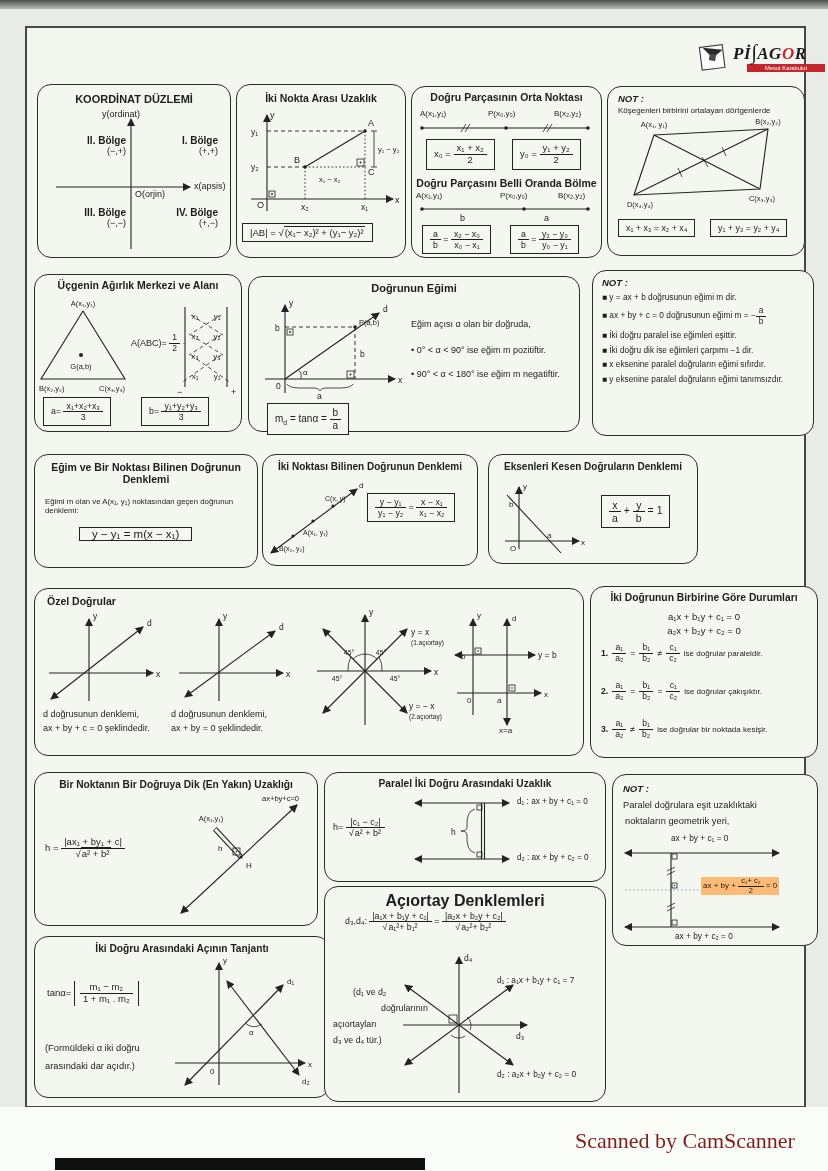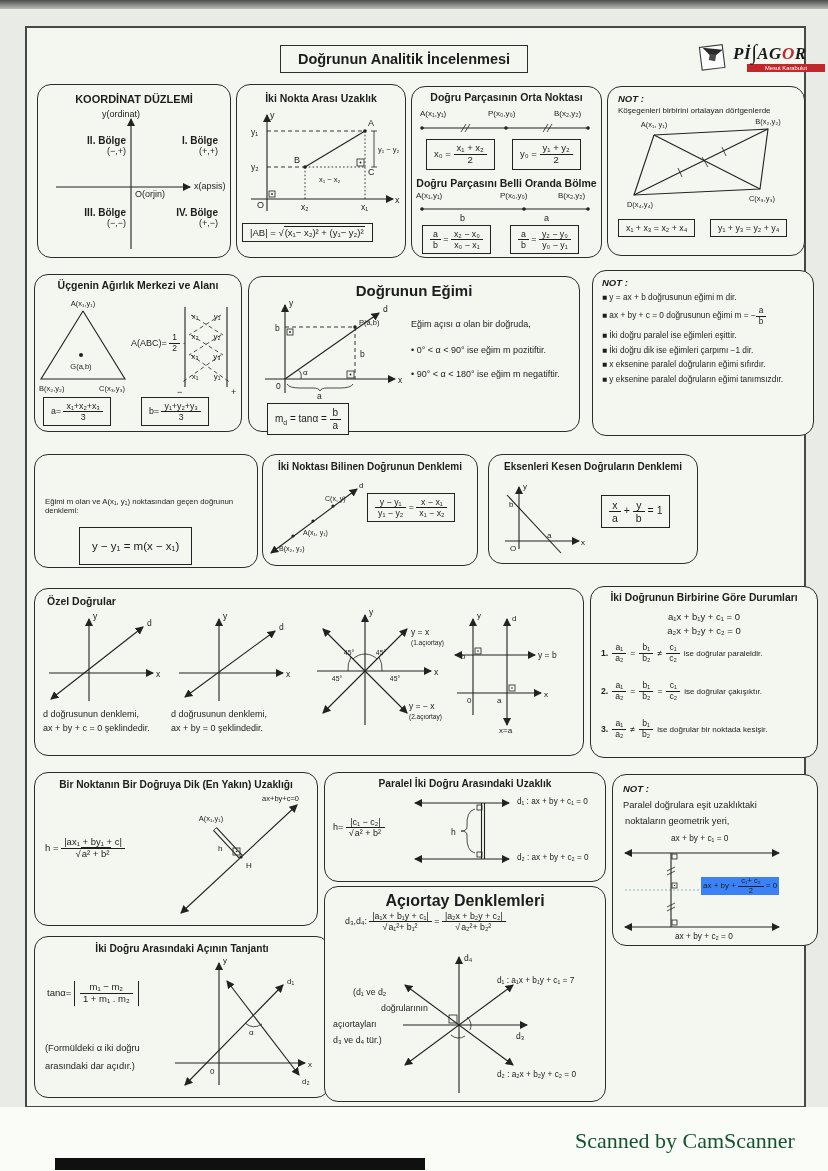--- a/index.html
+++ b/index.html
@@ -41,40 +41,39 @@
   .qd .qs{font-size:9px;}
   .logo{position:absolute;left:670px;top:8px;width:128px;height:42px;display:flex;align-items:center;gap:3px;}
   .logo-word{font-family:"Liberation Serif",serif;font-weight:bold;font-style:italic;
         font-size:17px;color:#1a1a1a;letter-spacing:0.5px;line-height:1;}
   .lg-int{font-size:21px;}
   .lg-o{color:#c1272d;}
   .logo-band{background:#c1272d;color:#fff;font-size:5.8px;text-align:center;
         padding:1px 3px;margin-top:1px;width:72px;margin-left:14px;}
   .bottom-white{position:absolute;left:0;top:1107px;width:828px;height:64px;background:#fafcf8;}
   .scanned{position:absolute;left:575px;top:1128px;font-family:"Liberation Serif",serif;
-        font-size:22px;color:#14532d;}
+        font-size:22px;color:#7f1d1d;}
   .bottom-bar{position:absolute;left:55px;top:1158px;width:370px;height:12px;background:#101010;}
 </style>
 </head>
 <body>
 
 <svg width="0" height="0" style="position:absolute">
   <defs>
     <marker id="ah" viewBox="0 0 8 8" refX="7" refY="4" markerWidth="7.5" markerHeight="7.5" orient="auto-start-reverse">
       <path d="M0,0 L8,4 L0,8 Z" fill="#222"></path>
     </marker>
   </defs>
 </svg>
 
 <div class="page">
   <div class="scan-top"></div>
 
   <div class="frame">
 
-    <div class="title-box">Doğrunun Analitik İncelenmesi</div>
     <div class="logo">
       <svg class="logo-mark" width="36" height="34" viewBox="0 0 36 34">
         <rect x="4" y="5" width="25" height="25" fill="#fdfdfd" stroke="#3a3a3a" stroke-width="1.2" transform="rotate(-7 16 17)"></rect>
         <path d="M6,7 L28,9 L17,18 Z" fill="#2b2b2b" stroke="none"></path>
         <rect x="13.5" y="14" width="7" height="7" fill="#4a4a4a" stroke="none" transform="rotate(10 17 17)"></rect>
       </svg>
       <div>
         <div class="logo-word"><span>Pİ</span><span class="lg-int">∫</span><span>AG</span><span class="lg-o">O</span><span>R</span></div>
         <div class="logo-band">Mesut Karabulut</div>
       </div>
@@ -252,21 +251,21 @@
         <span>a=</span>
         <span class="frac"><span class="num">x₁+x₂+x₃</span><span class="den">3</span></span>
       </div>
       <div class="fbox" style="left:106px;top:122px;font-size:8.8px;">
         <span>b=</span>
         <span class="frac"><span class="num">y₁+y₂+y₃</span><span class="den">3</span></span>
       </div>
     </div>
 
     <div class="box" style="left:221px;top:248px;width:330px;height:154px;">
-      <div class="bt" style="top:5px;font-size:15px;">Doğrunun Eğimi</div>
+      <div class="bt" style="top:5px;font-size:11px;">Doğrunun Eğimi</div>
       <svg class="dg" style="left:6px;top:20px;" width="152" height="104">
         <line x1="30" y1="96" x2="30" y2="8" marker-end="url(#ah)"></line>
         <line x1="10" y1="82" x2="140" y2="82" marker-end="url(#ah)"></line>
         <line x1="30" y1="82" x2="124" y2="16" marker-end="url(#ah)"></line>
         <line class="dash" x1="30" y1="30" x2="100" y2="30"></line>
         <line class="dash" x1="100" y1="30" x2="100" y2="82"></line>
         <rect class="thin" x="92" y="74" width="7" height="7"></rect>
           <circle class="pt" cx="95.5" cy="77.5" r="0.9"></circle>
         <rect class="thin" x="32" y="32" width="6" height="6"></rect>
           <circle class="pt" cx="35" cy="35" r="0.9"></circle>
@@ -299,22 +298,23 @@
       <div class="nitem">
         <span>■ ax + by + c = 0 doğrusunun eğimi m = −</span><span class="frac"><span class="num">a</span><span class="den">b</span></span>
       </div>
       <div class="nitem">■ İki doğru paralel ise eğimleri eşittir.</div>
       <div class="nitem">■ İki doğru dik ise eğimleri çarpımı −1 dir.</div>
       <div class="nitem">■ x eksenine paralel doğruların eğimi sıfırdır.</div>
       <div class="nitem">■ y eksenine paralel doğruların eğimi tanımsızdır.</div>
     </div>
 
     <div class="box" style="left:7px;top:426px;width:222px;height:112px;">
+      <div class="bt" style="top:6px;font-size:10.5px;padding:0 16px;">Eğim ve Bir Noktası Bilinen Doğrunun Denklemi</div>
       <div class="abs" style="left:10px;top:42px;width:200px;font-size:7.8px;white-space:normal;">Eğimi m olan ve A(x₁, y₁) noktasından geçen doğrunun denklemi:</div>
-      <div class="fbox" style="left:44px;top:72px;font-size:11.5px;padding:12px 12px;">y − y₁ = m(x − x₁)</div>
+      <div class="fbox" style="left:44px;top:72px;font-size:11.5px;padding:0 12px;">y − y₁ = m(x − x₁)</div>
     </div>
 
     <div class="box" style="left:235px;top:426px;width:214px;height:110px;">
       <div class="bt" style="top:6px;font-size:10px;">İki Noktası Bilinen Doğrunun Denklemi</div>
       <svg class="dg" style="left:4px;top:24px;" width="102" height="80">
         <line x1="4" y1="74" x2="90" y2="10" marker-start="url(#ah)" marker-end="url(#ah)"></line>
         <circle class="pt" cx="26" cy="57" r="1.6"></circle>
           <circle class="pt" cx="46" cy="42" r="1.6"></circle>
           <circle class="pt" cx="66" cy="27" r="1.6"></circle>
         <text x="12" y="72" font-size="7">B(x₂, y₂)</text>
@@ -524,21 +524,21 @@
         <line x1="52" y1="8" x2="52" y2="82"></line>
         <rect class="thin" x="53" y="9" width="5" height="5"></rect>
         <rect class="thin" x="53" y="38" width="5" height="5"></rect>
           <circle class="pt" cx="55.5" cy="40.5" r="0.7"></circle>
         <rect class="thin" x="53" y="75" width="5" height="5"></rect>
         <line class="thin" x1="48" y1="26" x2="56" y2="22"></line>
           <line class="thin" x1="48" y1="30" x2="56" y2="26"></line>
         <line class="thin" x1="48" y1="62" x2="56" y2="58"></line>
           <line class="thin" x1="48" y1="66" x2="56" y2="62"></line>
       </svg>
-      <span class="abs" style="left:88px;top:102px;font-size:8px;background:#3b82f6;padding:0 2px;">
+      <span class="abs" style="left:88px;top:102px;font-size:8px;background:#fdba74;padding:0 2px;">
         <span>ax + by +</span>
         <span class="frac" style="font-size:7.5px;"><span class="num">c₁+ c₂</span><span class="den">2</span></span>
         <span>= 0</span>
       </span>
       <span class="abs" style="left:62px;top:156px;font-size:8.3px;">ax + by + c₂ = 0</span>
     </div>
 
     <div class="box" style="left:7px;top:908px;width:282px;height:160px;padding-left:12px;">
       <div class="bt" style="top:6px;font-size:10.2px;">İki Doğru Arasındaki Açının Tanjantı</div>
       <div class="abs" style="left:12px;top:44px;font-size:9.5px;">

